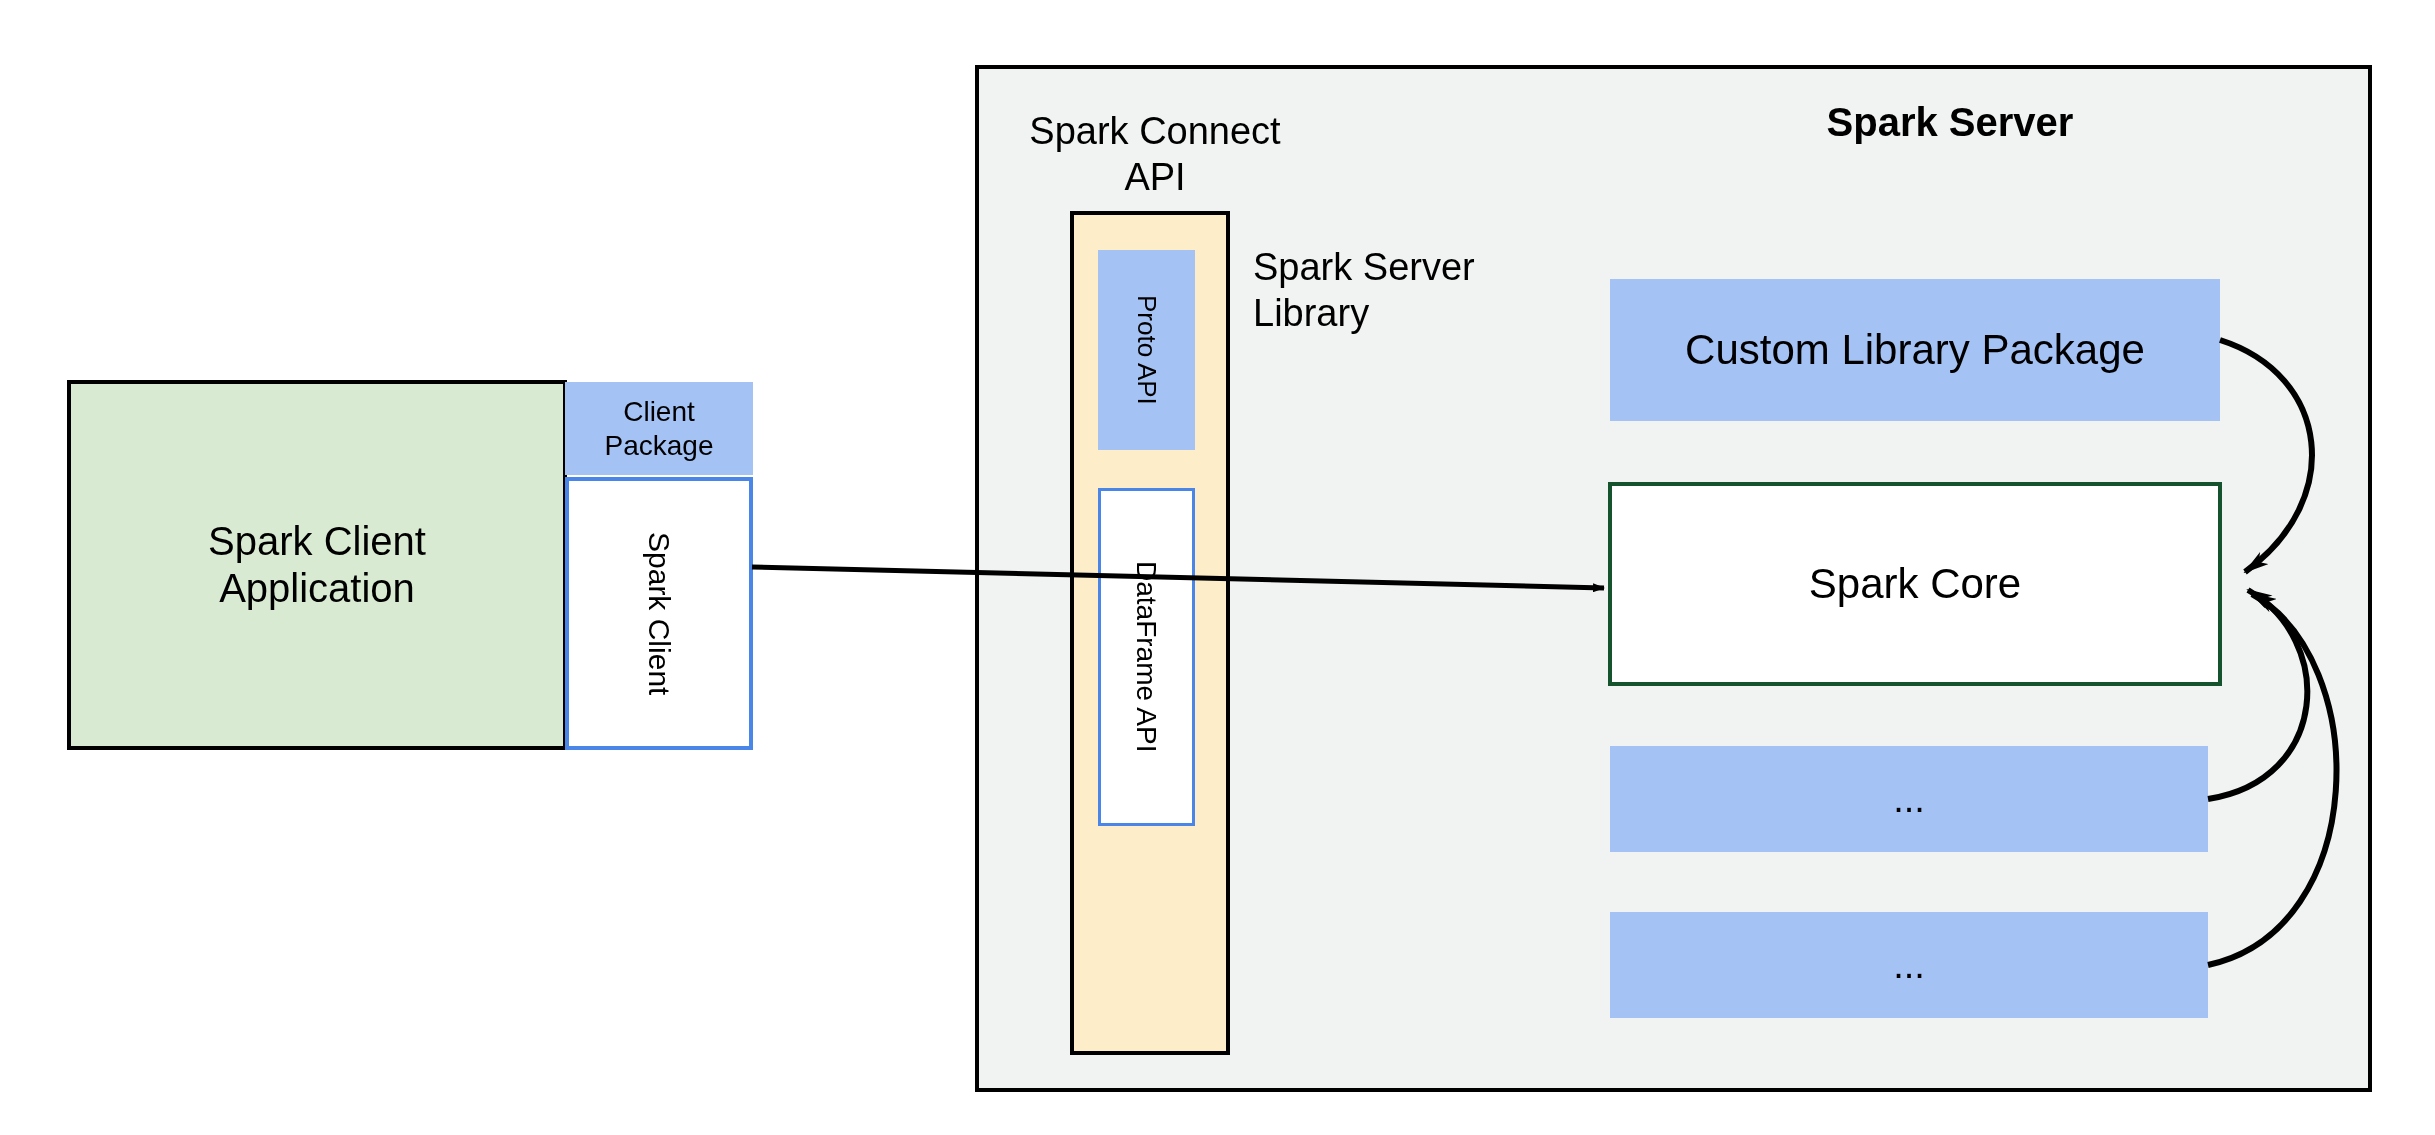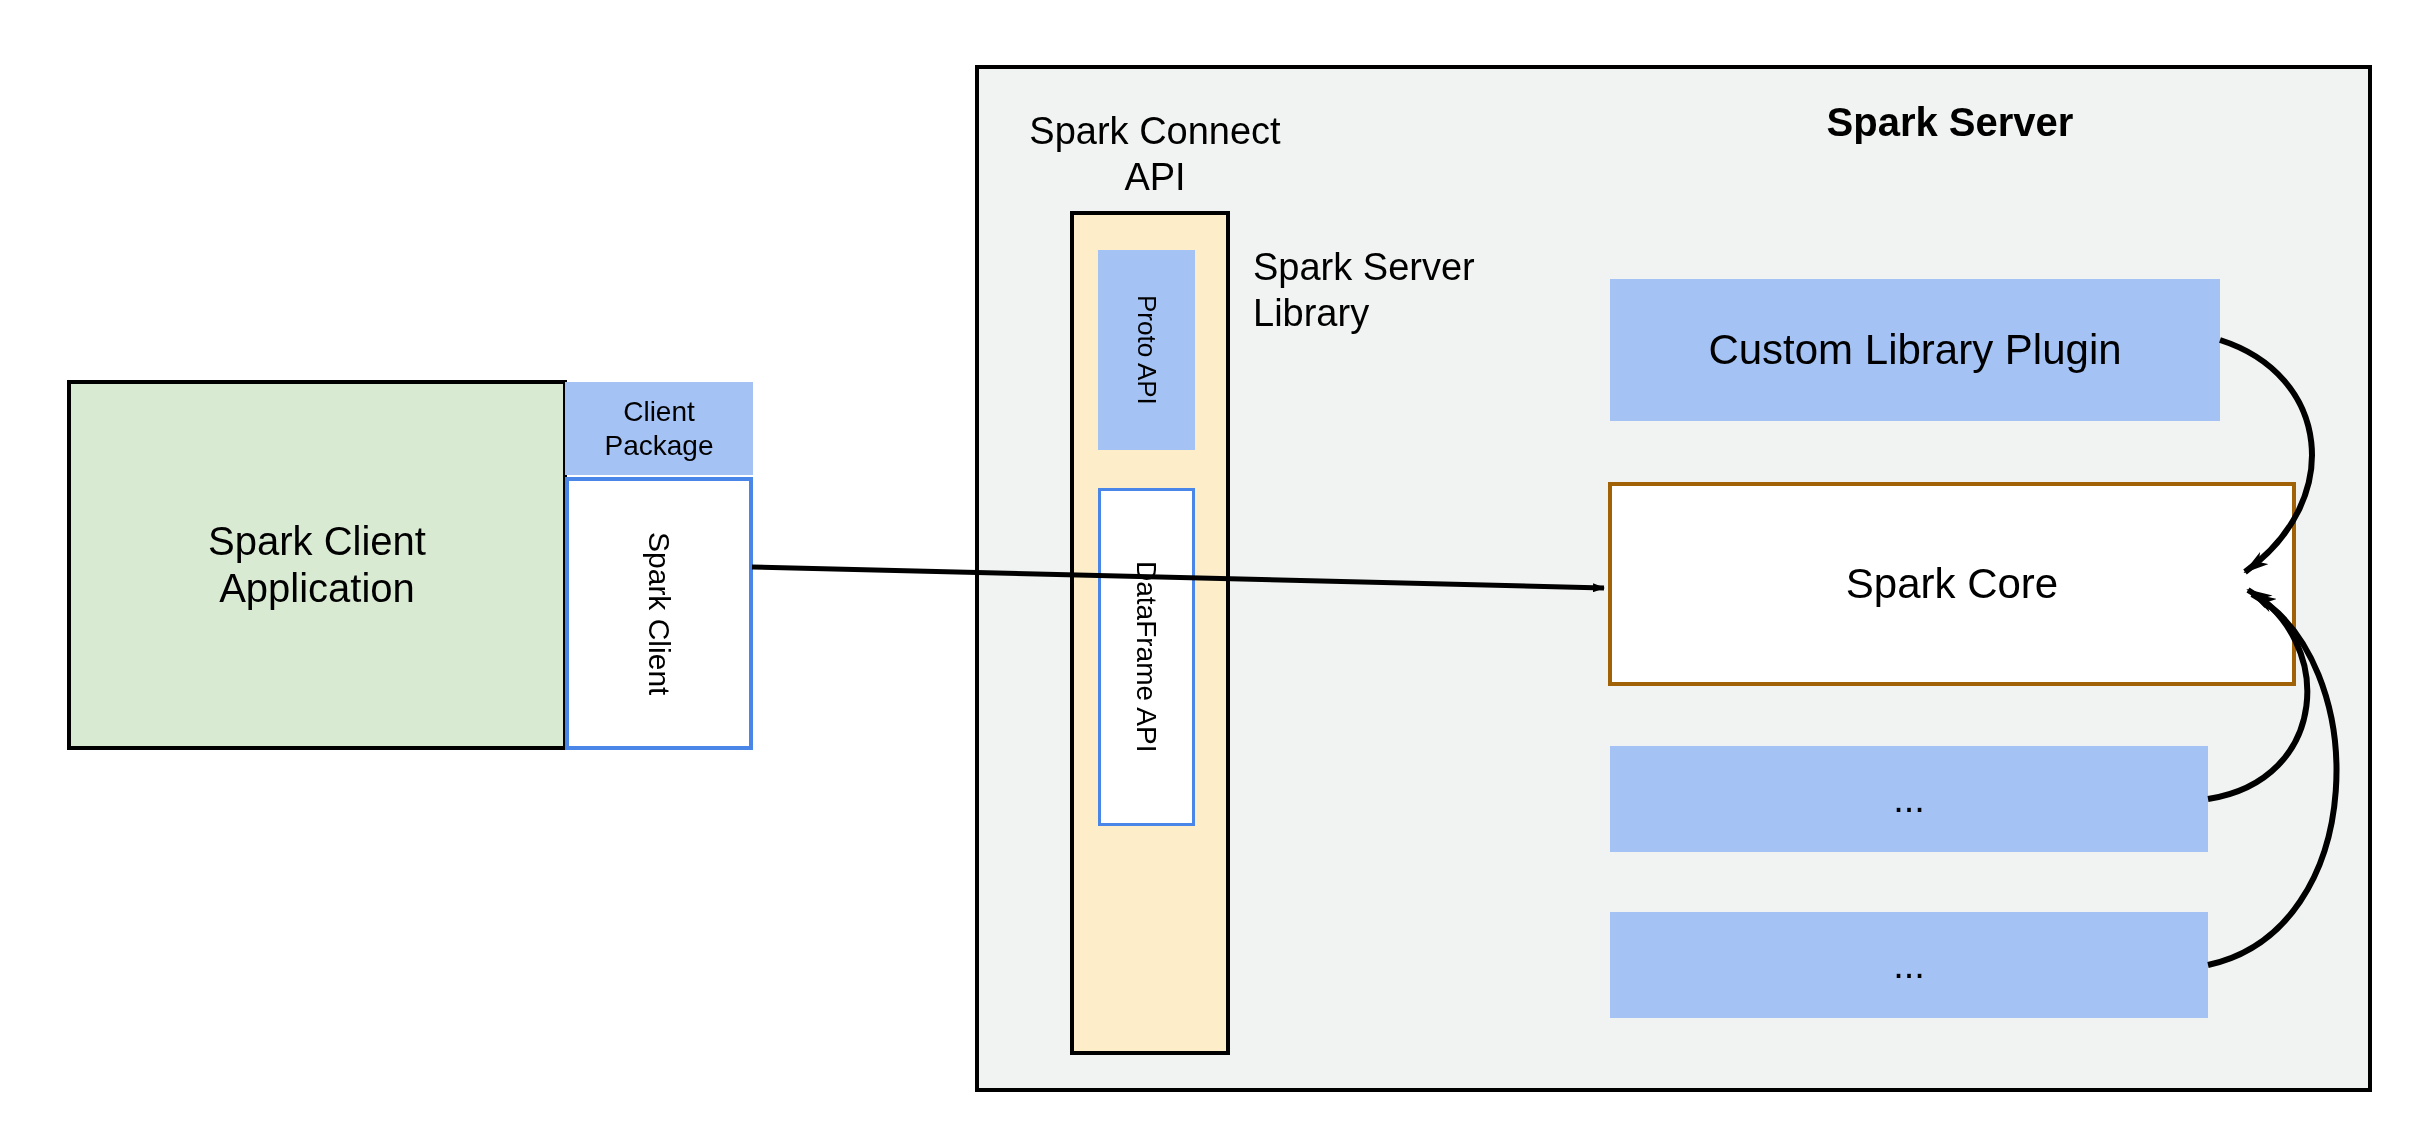--- a/index.html
+++ b/index.html
@@ -138,24 +138,24 @@
     left: 1610px;
     top: 279px;
     width: 610px;
     height: 142px;
     background: #a4c2f4;
     font-size: 42px;
   }
   #spark-core {
     left: 1608px;
     top: 482px;
-    width: 688px;
+    width: 614px;
     height: 204px;
     background: #ffffff;
-    border: 4px solid #a16207;
+    border: 4px solid #14532d;
     font-size: 42px;
   }
   #etc-box-1 {
     left: 1610px;
     top: 746px;
     width: 598px;
     height: 106px;
     background: #a4c2f4;
     font-size: 38px;
   }
@@ -210,21 +210,21 @@
 
   <div class="box" id="proto-api">
     <span class="vertical-text">Proto API</span>
   </div>
 
   <div class="box" id="dataframe-api">
     <span class="vertical-text">DataFrame API</span>
   </div>
 
   <div class="box" id="custom-library-plugin">
-    <span>Custom Library Plugin</span>
+    <span>Custom Library Package</span>
   </div>
 
   <div class="box" id="spark-core">
     <span>Spark Core</span>
   </div>
 
   <div class="box" id="etc-box-1">
     <span>...</span>
   </div>
 

